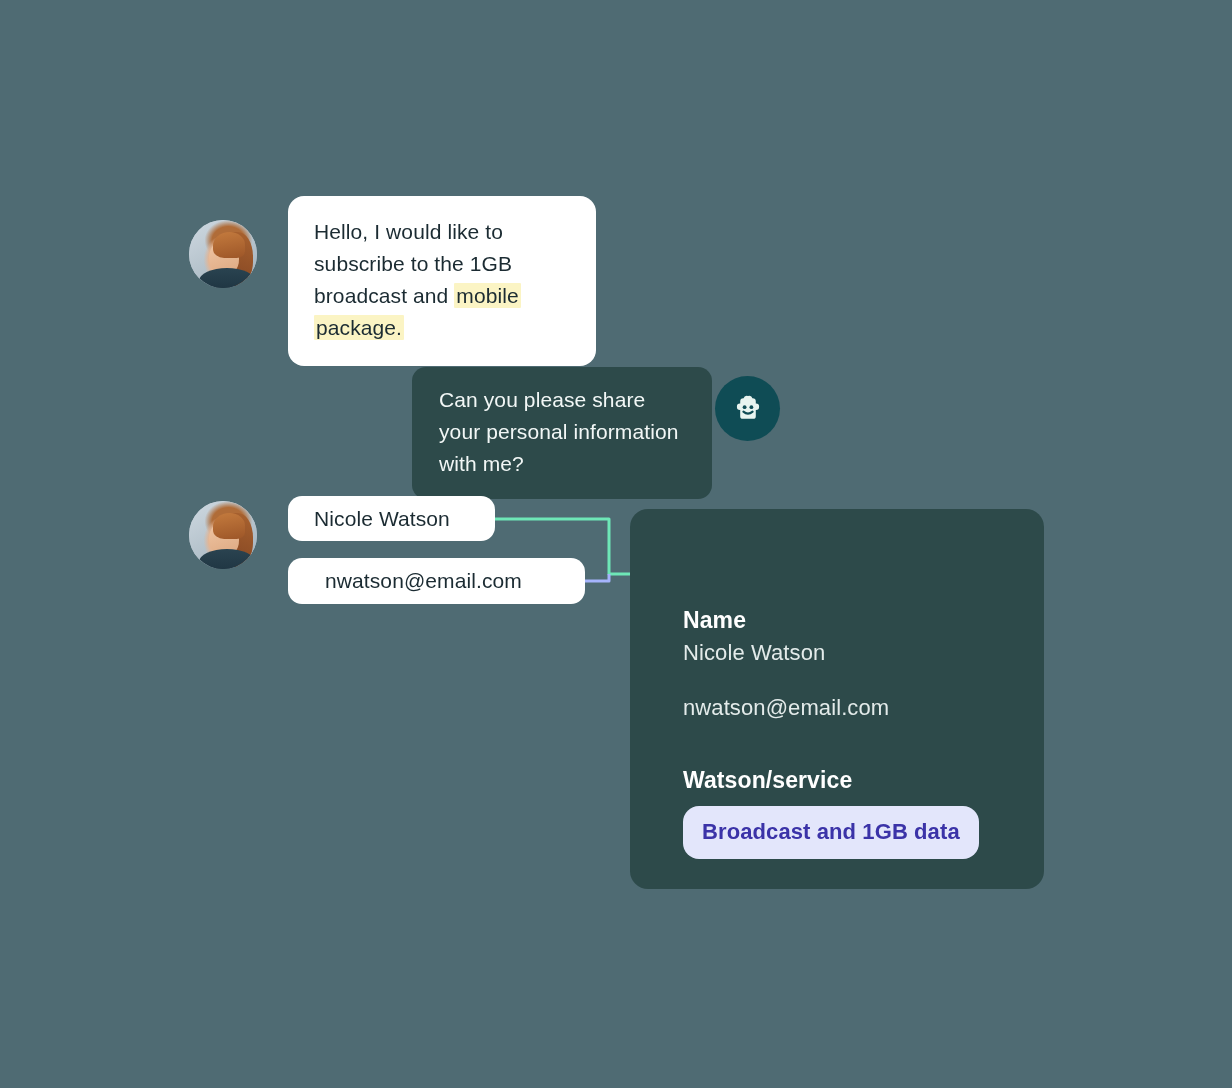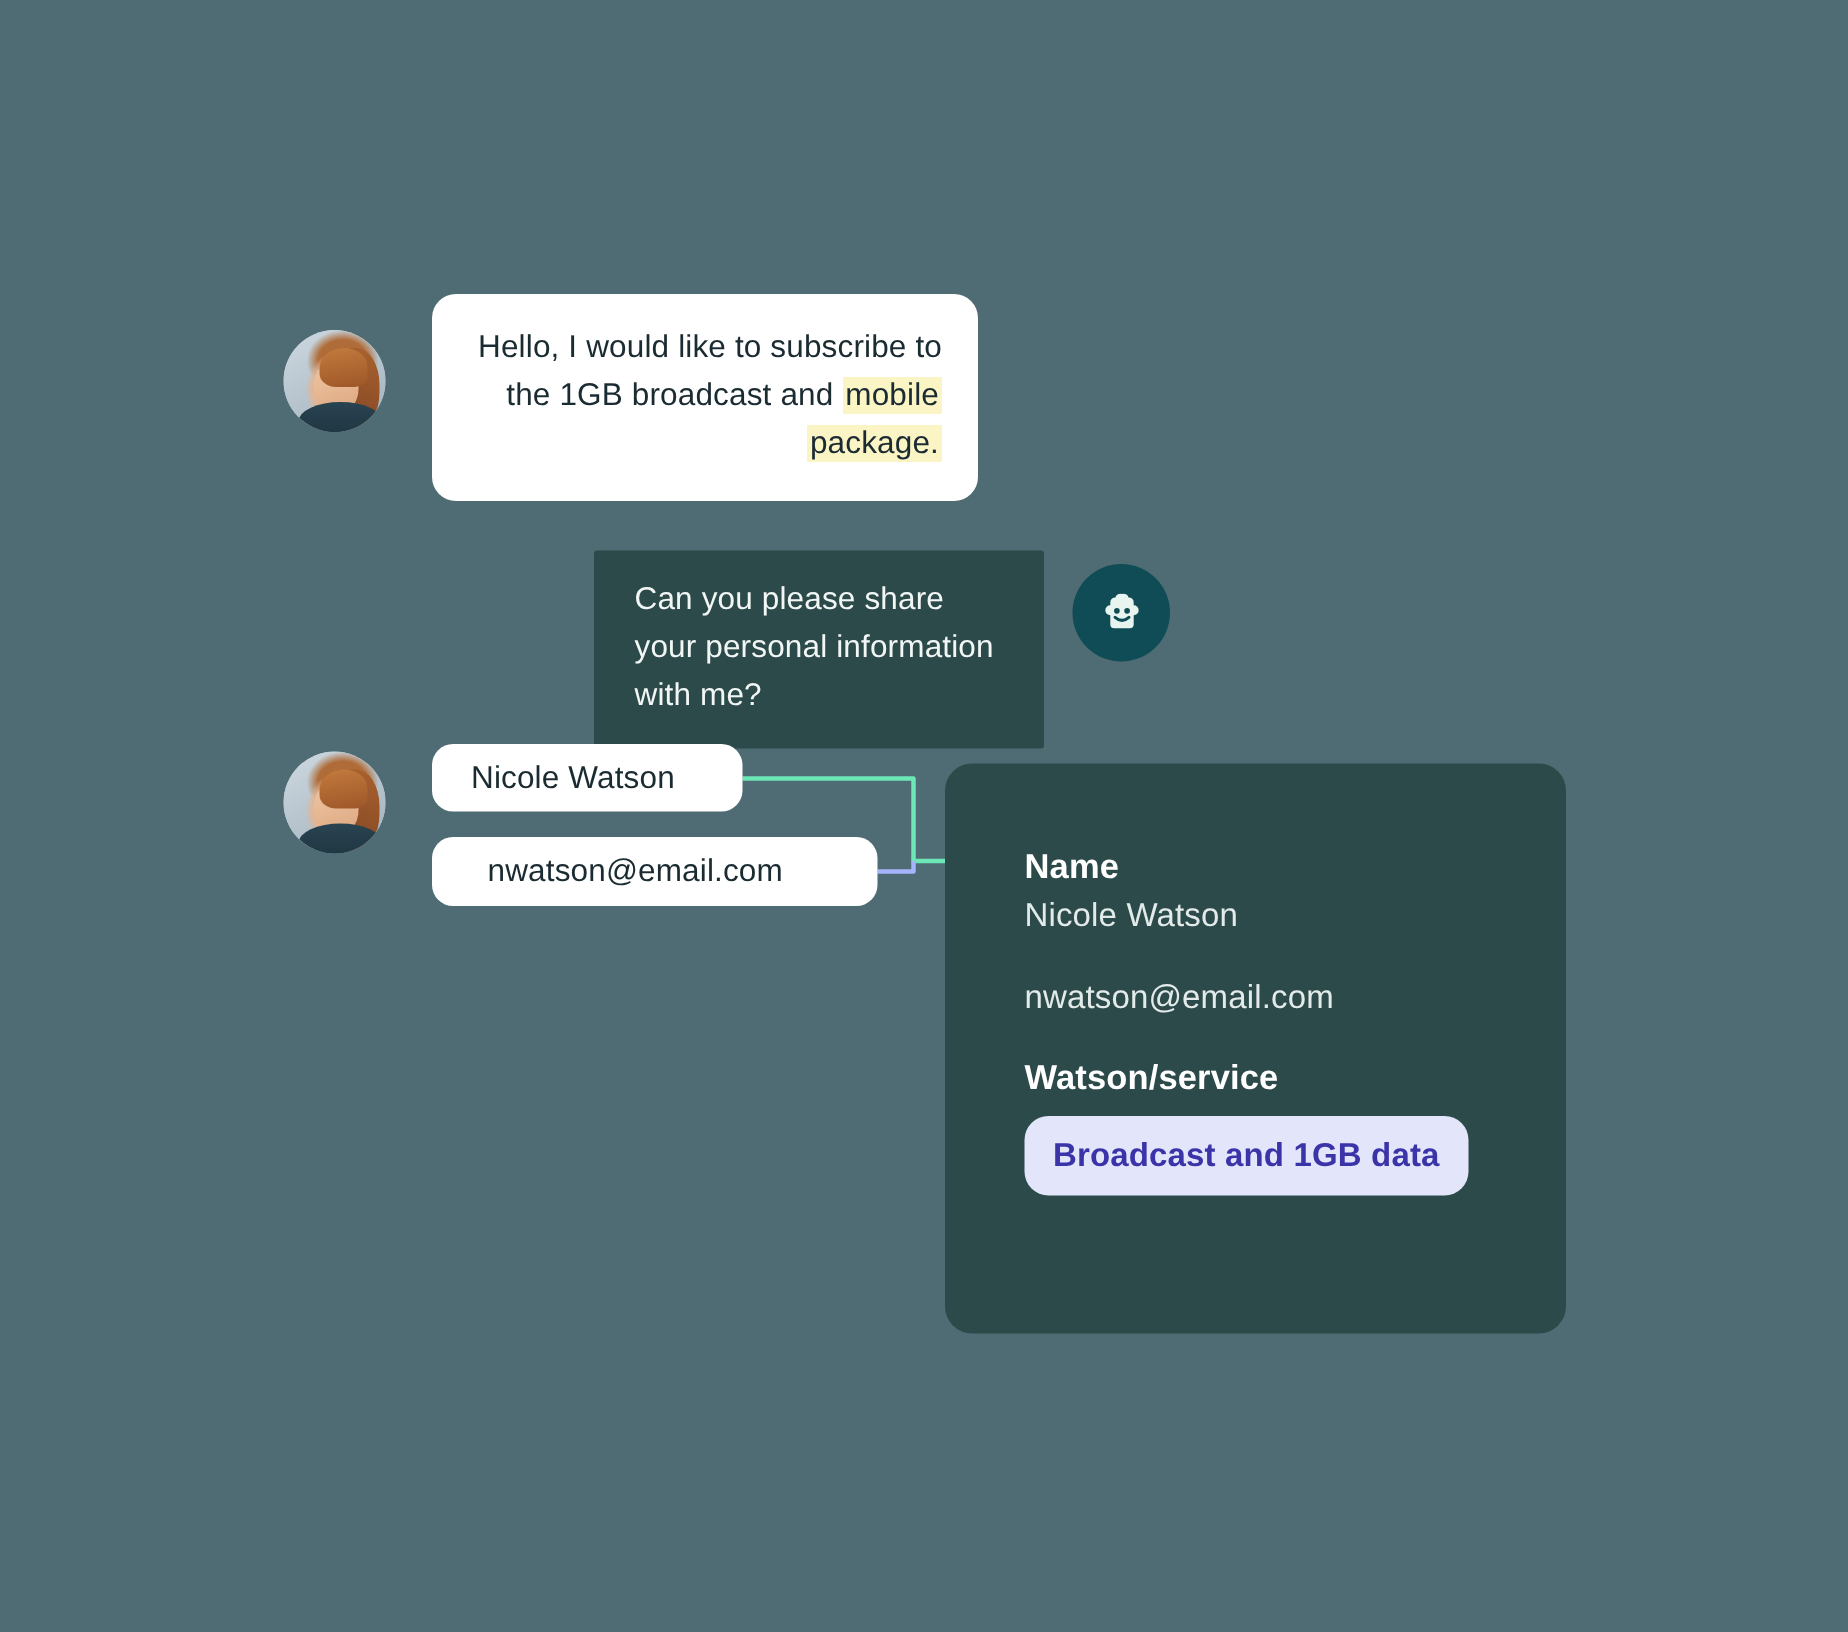--- a/index.html
+++ b/index.html
@@ -87,47 +87,46 @@
   .bubble-user {
     position: absolute;
     background: #FFFFFF;
     border-radius: 16px;
     z-index: 2;
     box-sizing: border-box;
   }
   #msg-user-1 {
     left: 288px;
     top: 196px;
-    width: 364px;
+    width: 308px;
     padding: 20px 24px 22px 26px;
-    text-align: right;
   }
   #msg-user-1 .txt {
     font-size: 21px;
     line-height: 32px;
     color: #1B2B32;
     letter-spacing: 0.1px;
   }
   .hl {
     background: #FBF4C4;
     padding: 1px 2px;
     border-radius: 1px;
     box-decoration-break: clone;
     -webkit-box-decoration-break: clone;
   }
 
   
   #msg-bot-1 {
     position: absolute;
-    left: 396px;
+    left: 412px;
     top: 367px;
     width: 300px;
     padding: 17px 22px 19px 27px;
     background: #2D4A4A;
-    border-radius: 2px;
+    border-radius: 14px;
     z-index: 2;
     box-sizing: border-box;
   }
   #msg-bot-1 .txt {
     font-size: 21px;
     line-height: 32px;
     color: #F2F7F6;
     letter-spacing: 0.1px;
   }
 
@@ -193,20 +192,21 @@
     right: 20px;
   }
   .card-row { margin-bottom: 24px; }
   .card-row:last-child { margin-bottom: 0; }
   .row-label {
     font-size: 23px;
     font-weight: bold;
     color: #FFFFFF;
     letter-spacing: 0.1px;
     line-height: 28px;
+    margin-top: 43px;
   }
   .row-value {
     font-size: 22px;
     color: #E3EBEA;
     letter-spacing: 0.1px;
     line-height: 31px;
     margin-top: 3px;
   }
   #row-product .row-label { margin-bottom: 12px; }
   .pill-product {

